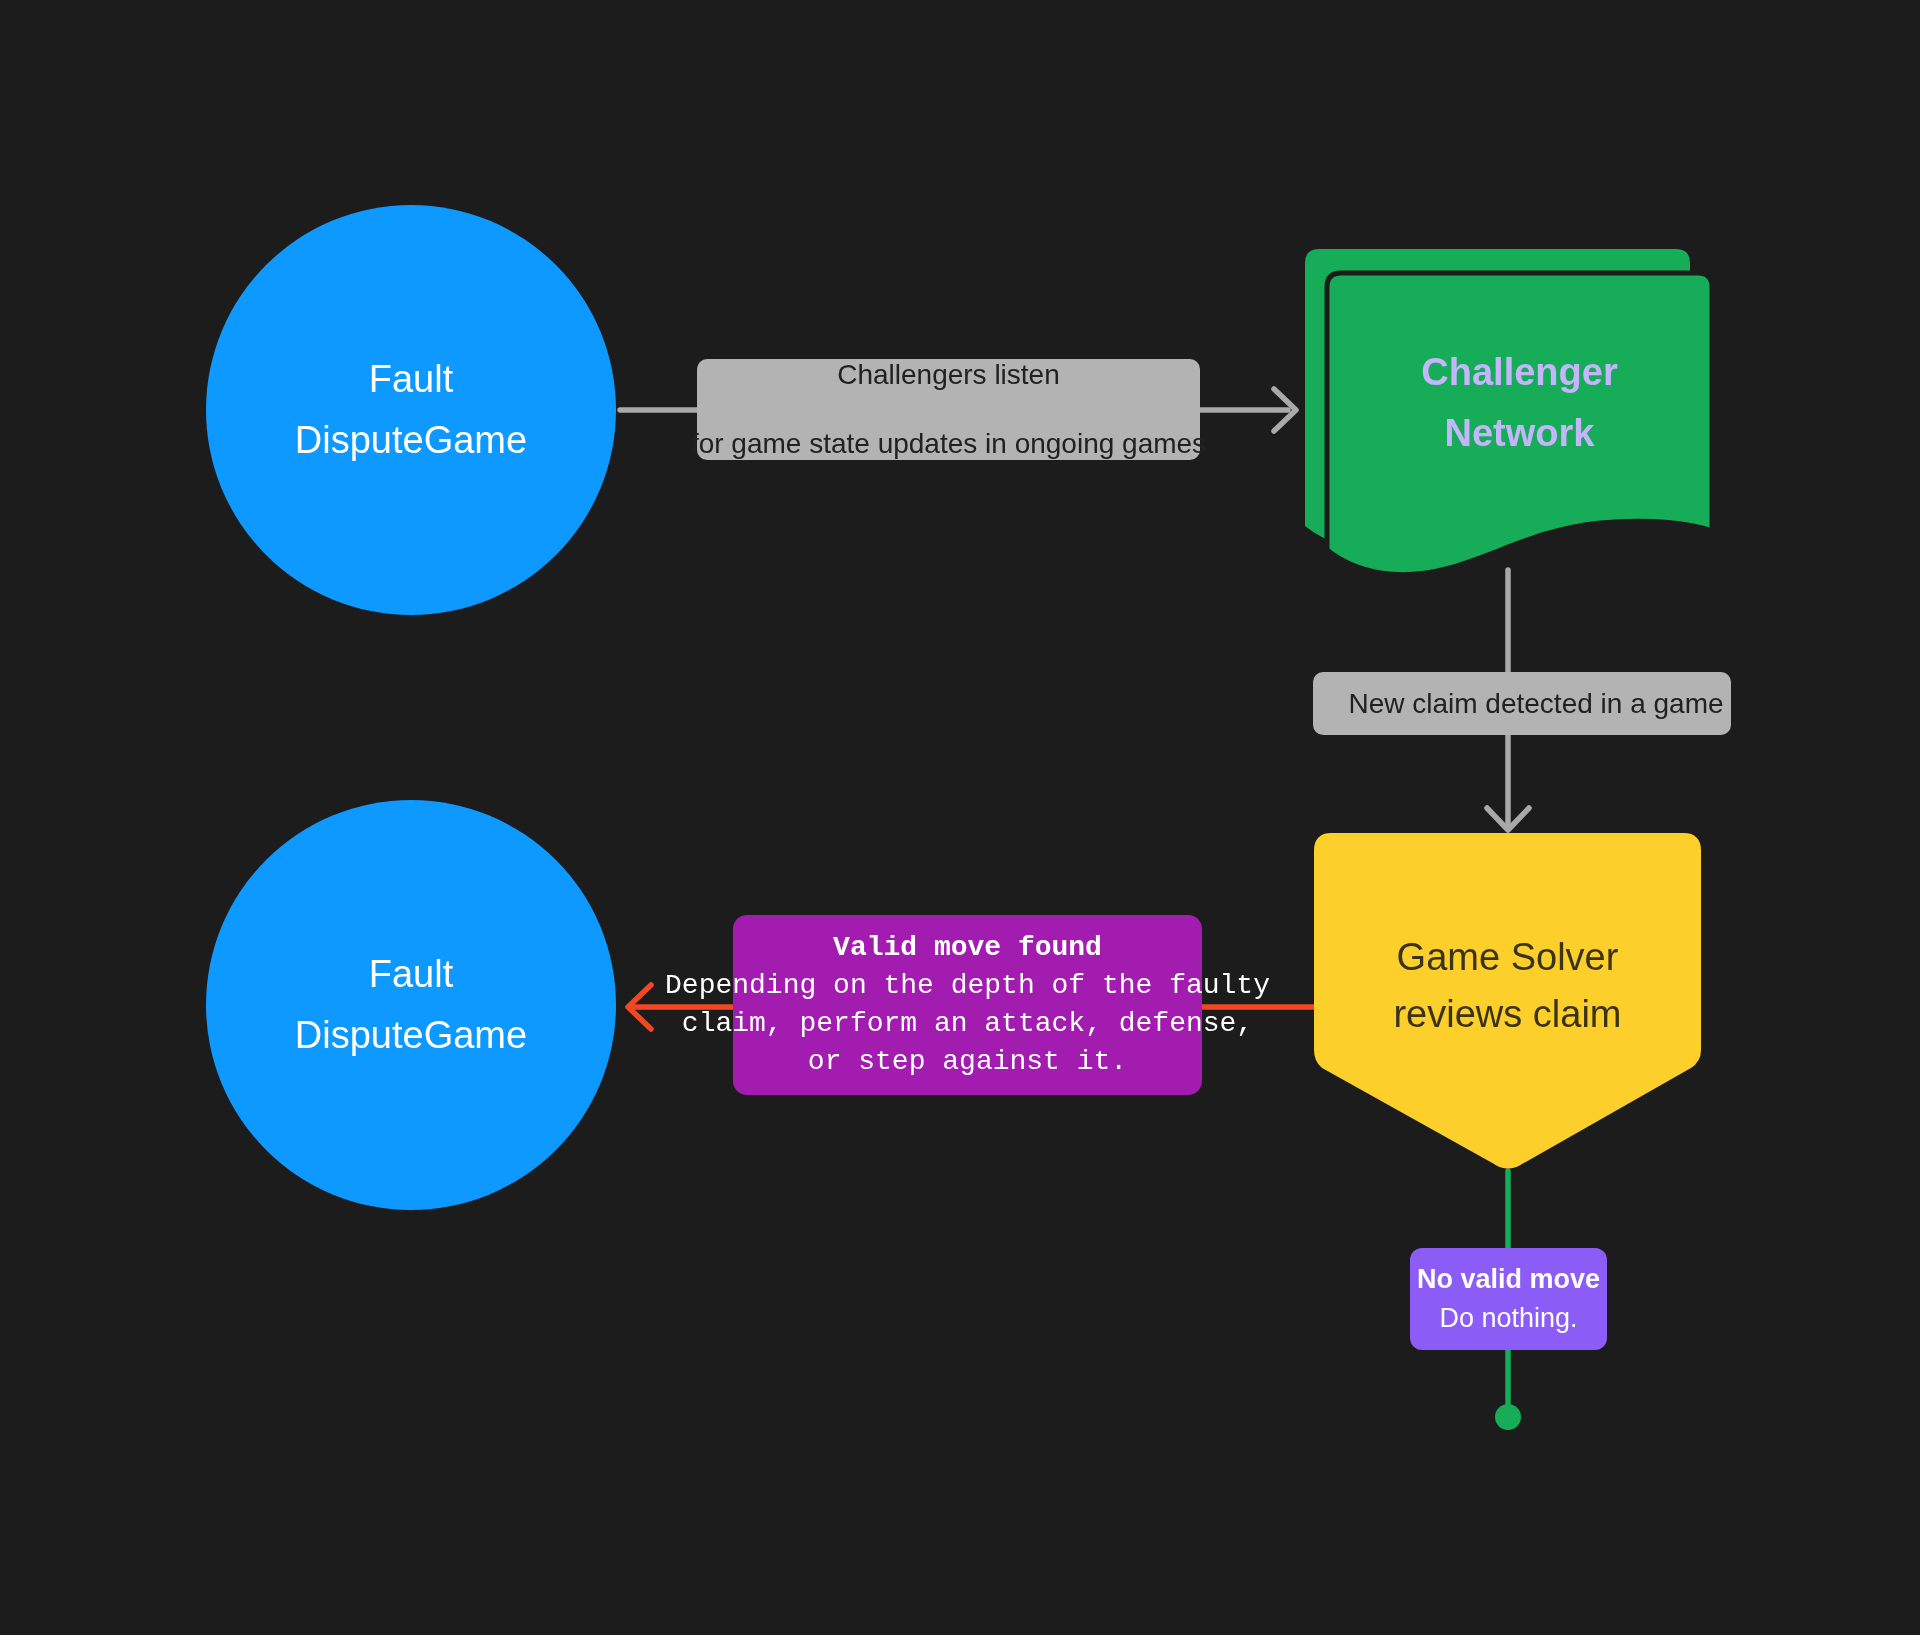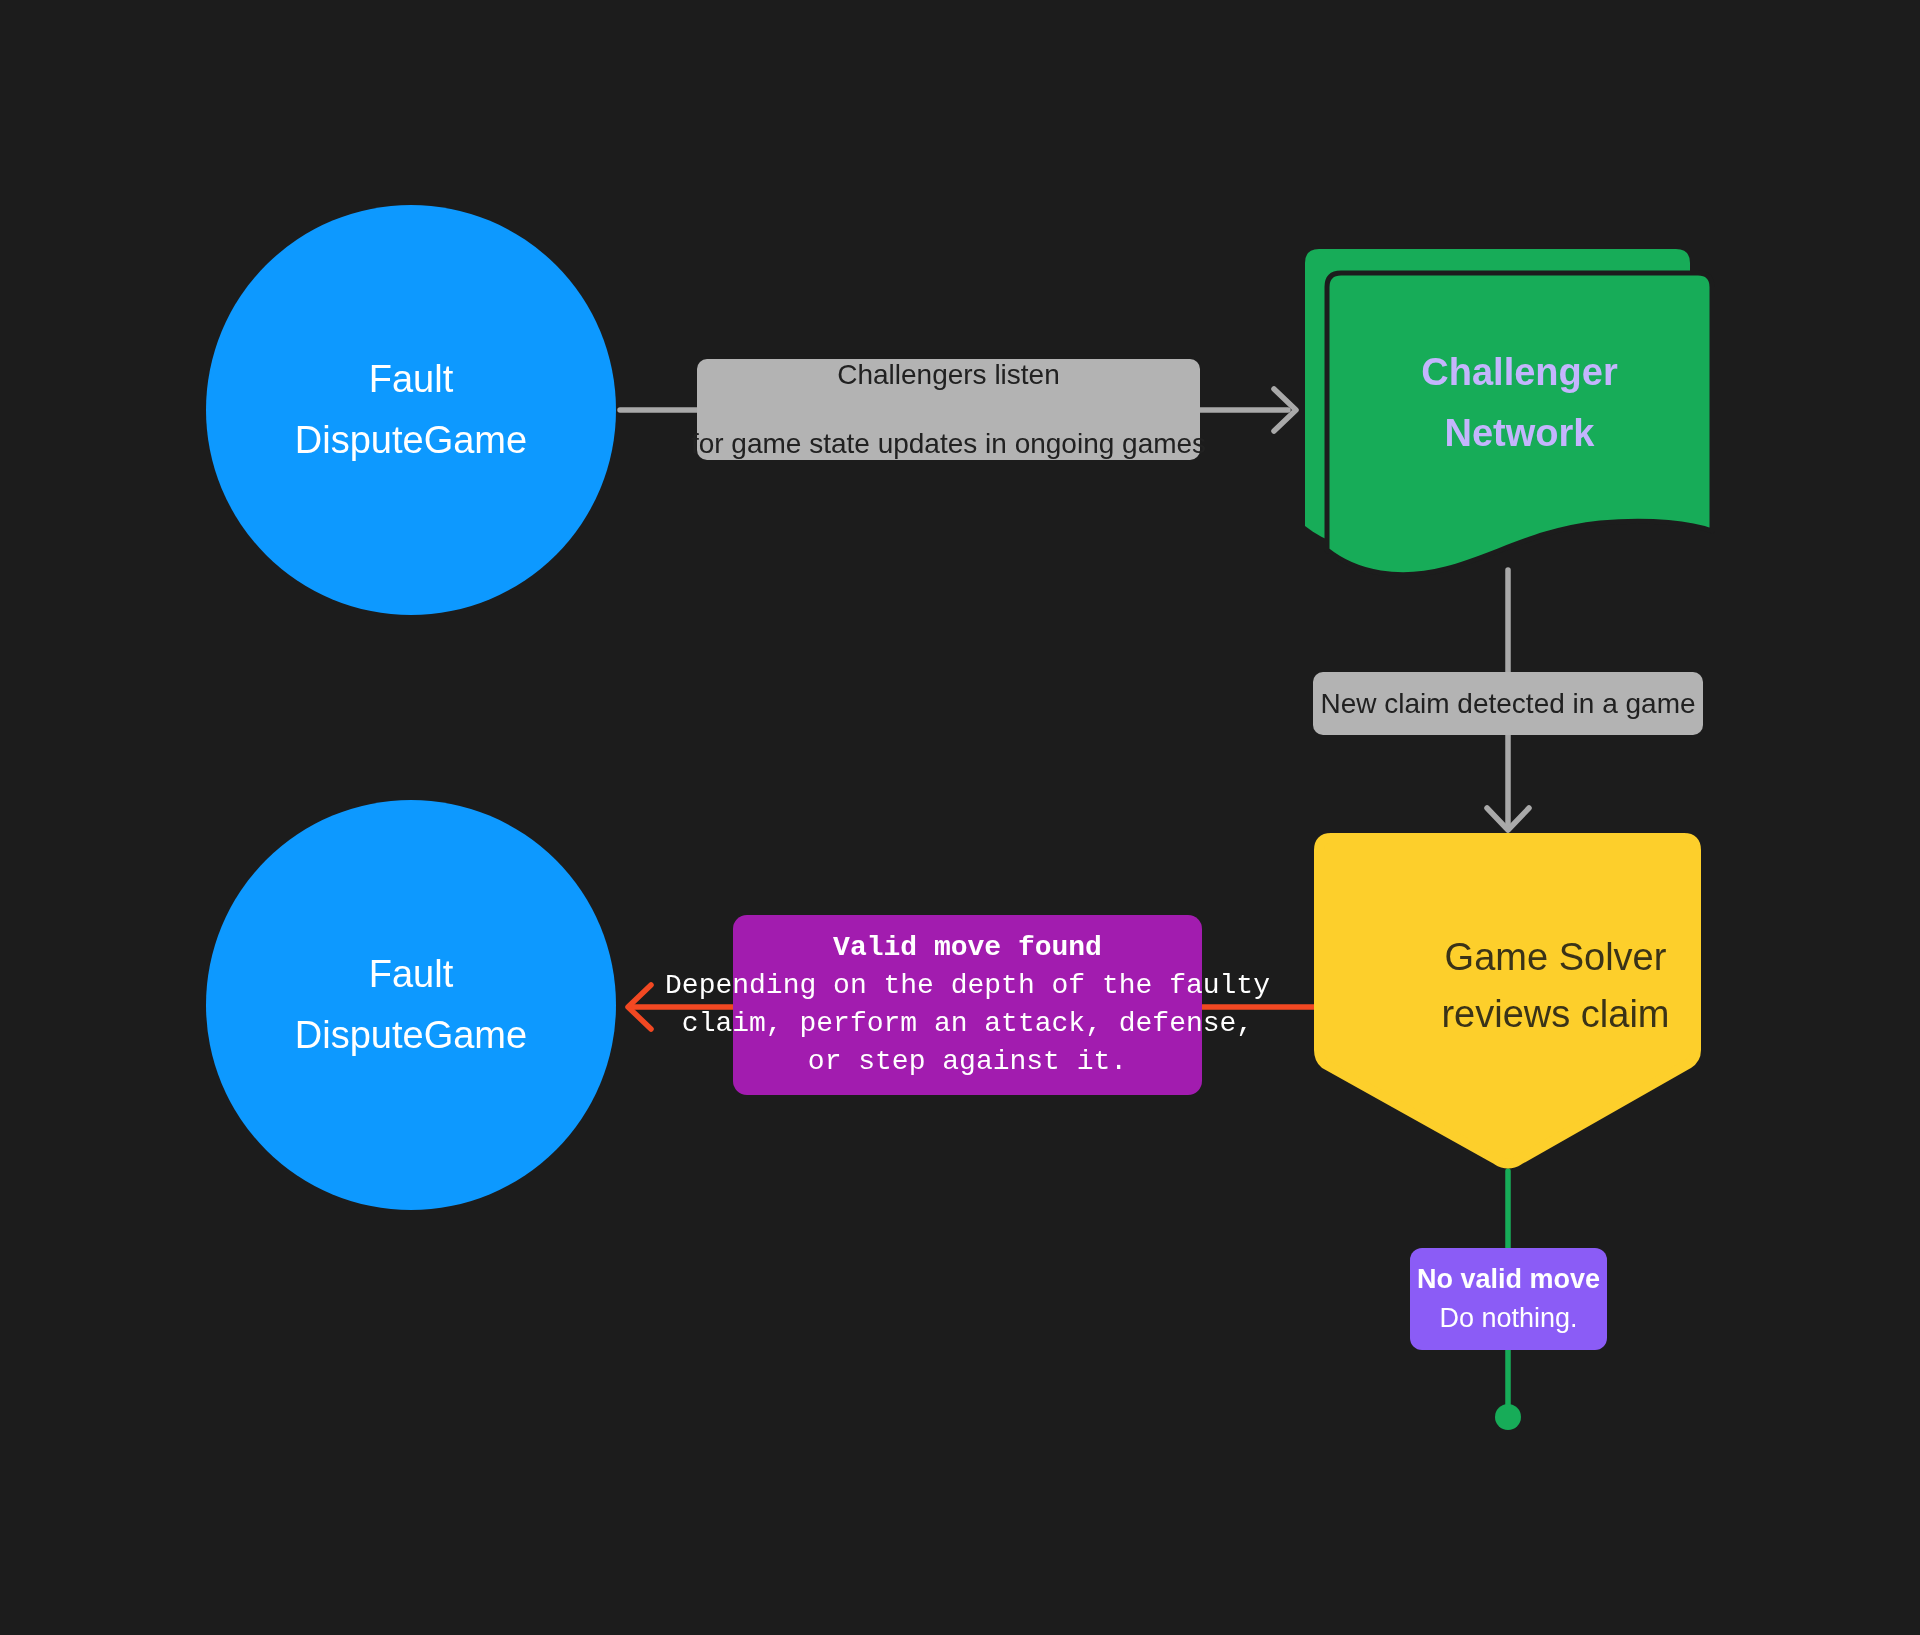--- a/index.html
+++ b/index.html
@@ -147,33 +147,33 @@
     </div>
   </div>
 
   <div class="shape-label on-green" style="left:1327px; top:273px; width:385px; height:260px;">
     <div>
       <span>Challenger</span><br>
       <span>Network</span>
     </div>
   </div>
 
-  <div class="shape-label on-yellow" style="left:1315px; top:835px; width:385px; height:302px;margin-left:48px;">
+  <div class="shape-label on-yellow" style="left:1315px; top:835px; width:385px; height:302px;">
     <div>
       <span>Game Solver</span><br>
       <span>reviews claim</span>
     </div>
   </div>
 
   <div class="badge gray" style="left:697px; top:359px; width:503px; height:101px;gap:29px;">
     <span>Challengers listen</span>
     <span>for game state updates in ongoing games</span>
   </div>
 
-  <div class="badge gray" style="left:1313px; top:672px; width:390px; height:63px;">
+  <div class="badge gray" style="left:1313px; top:672px; width:390px; height:63px;padding-left:28px;">
     <span>New claim detected in a game</span>
   </div>
 
   <div class="badge red" style="left:733px; top:915px; width:469px; height:180px;">
     <span class="bold">Valid move found</span>
     <span>Depending on the depth of the faulty</span>
     <span>claim, perform an attack, defense,</span>
     <span>or step against it.</span>
   </div>
 

